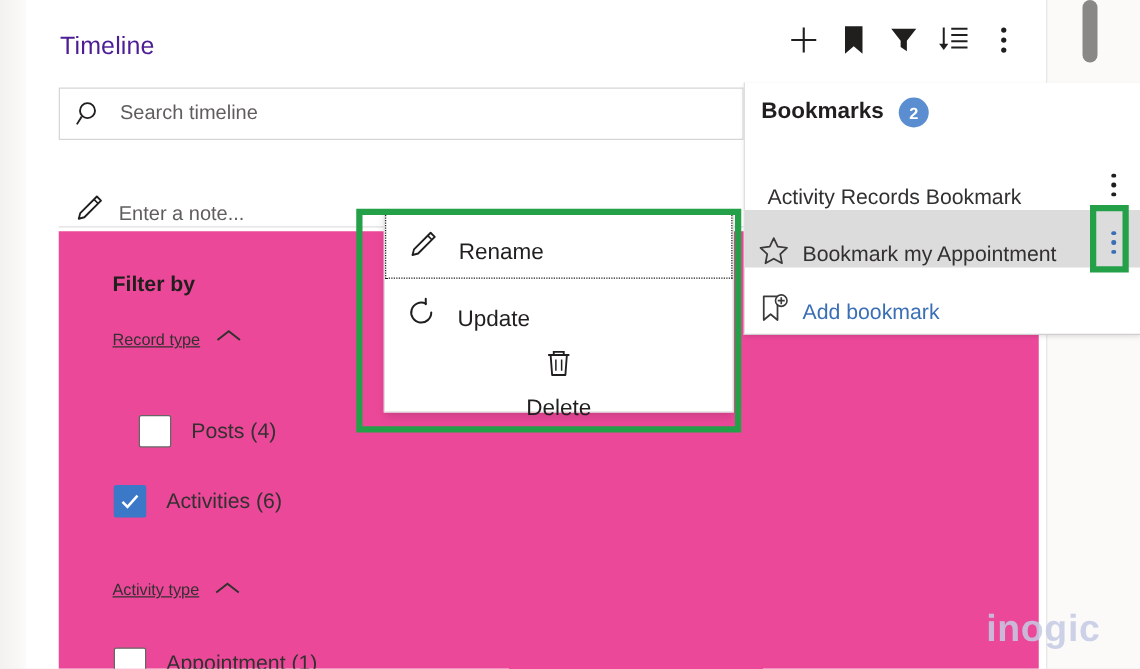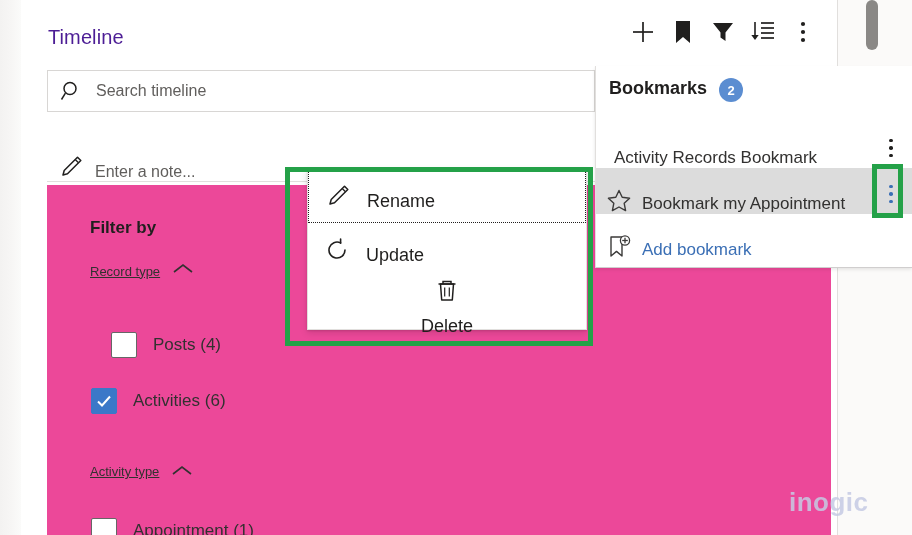--- a/index.html
+++ b/index.html
@@ -281,21 +281,21 @@
     left: 866px; top: 0;
     width: 12px; height: 50px;
     background: #8a8886;
     border-radius: 6px;
     cursor: pointer;
   }
 
   .watermark {
     position: absolute;
     left: 789px; top: 487px;
-    font-size: 26px;
+    font-size: 30px;
     font-weight: bold;
     letter-spacing: .5px;
     color: #c6cbe4;
     opacity: .85;
     user-select: none;
   }
 </style>
 </head>
 <body>
 

